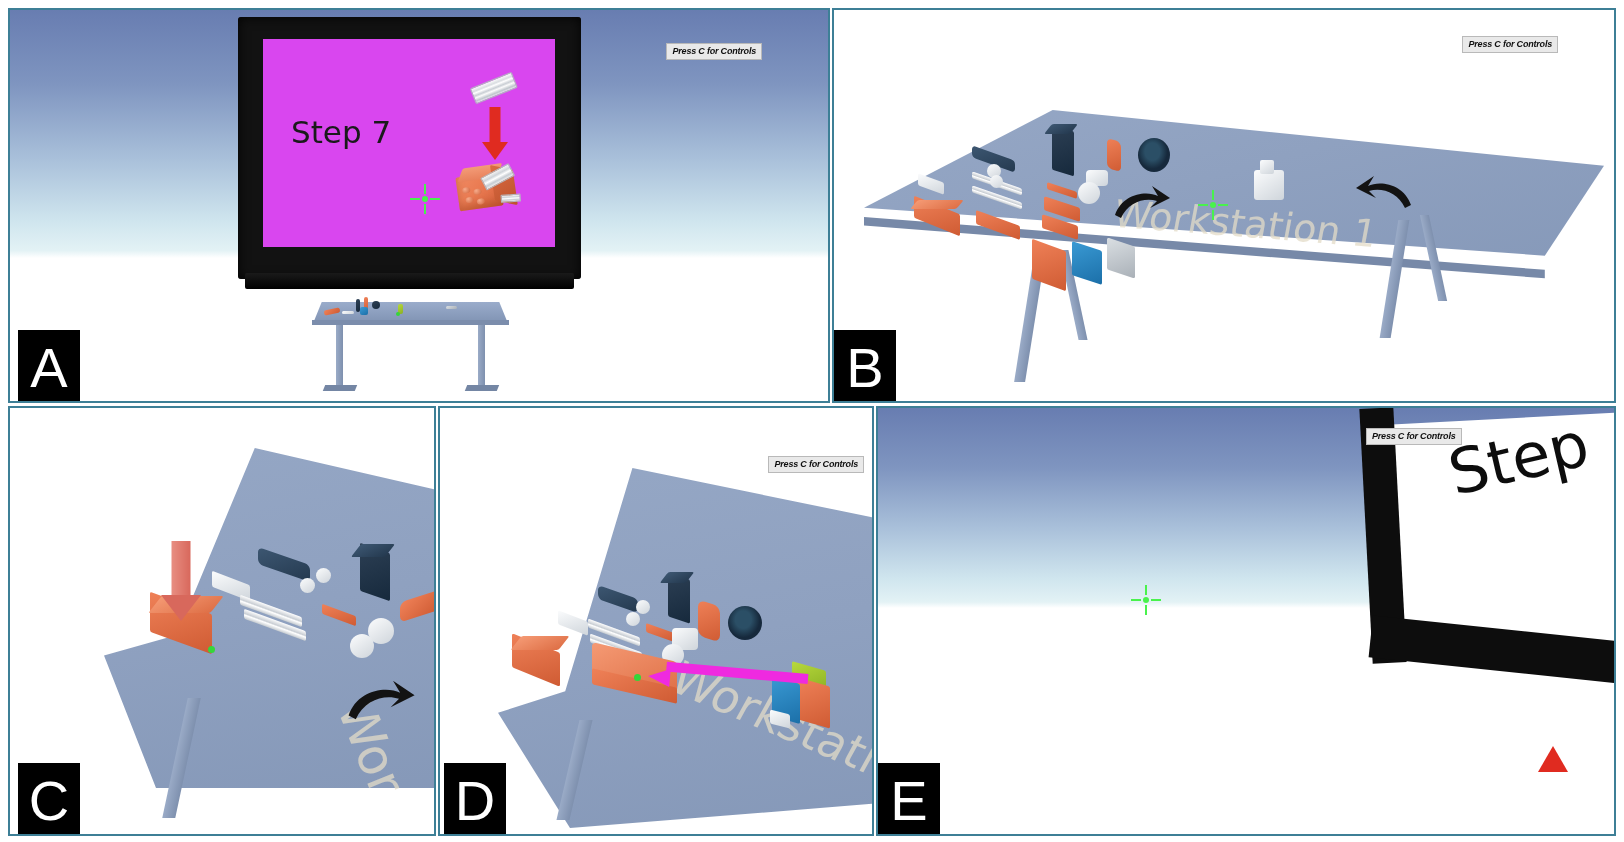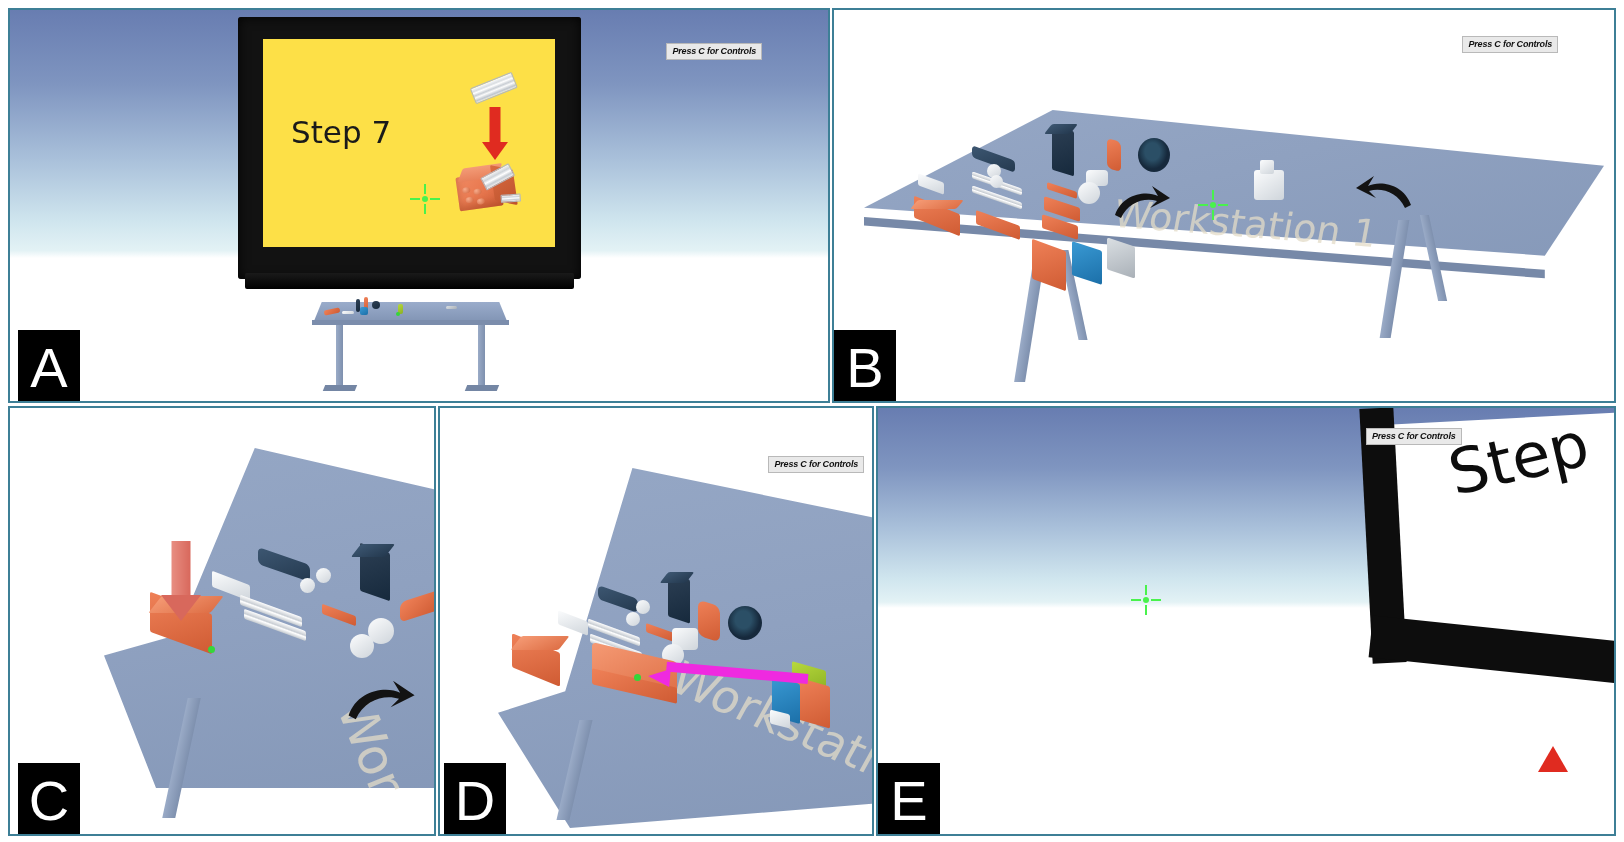--- a/index.html
+++ b/index.html
@@ -35,21 +35,21 @@
   .plabel{position:absolute;background:#000;color:#fff;
           font-family:"Liberation Sans",sans-serif;font-weight:400;
           display:flex;align-items:center;justify-content:center;z-index:40;}
 
   
   .monitor{position:absolute;background:#121212;
            border-radius:3px;
            box-shadow:inset 0 0 12px rgba(0,0,0,.9);}
   .monitor::after{content:"";position:absolute;left:2%;right:2%;bottom:-10px;height:16px;
            background:linear-gradient(to bottom,#1a1a1a,#000);border-radius:2px;}
-  .screen{position:absolute;background:#fde047;overflow:hidden;}
+  .screen{position:absolute;background:#d946ef;overflow:hidden;}
   .step-text{position:absolute;color:#1a1a1a;font-family:"DejaVu Sans",sans-serif;
              font-weight:400;white-space:nowrap;}
 
   
   .slide-silver{position:absolute;transform:rotate(-22deg);}
   .slide-silver .bar{position:absolute;left:0;top:0;width:100%;height:100%;
     background:linear-gradient(to bottom,#fdfdfd 0%,#d9dde1 22%,#ffffff 34%,#c9ced4 52%,#fbfbfb 66%,#bfc5cc 86%,#e8ebee 100%);
     border:1px solid #b2b8bf;border-radius:2px;}
 
   

